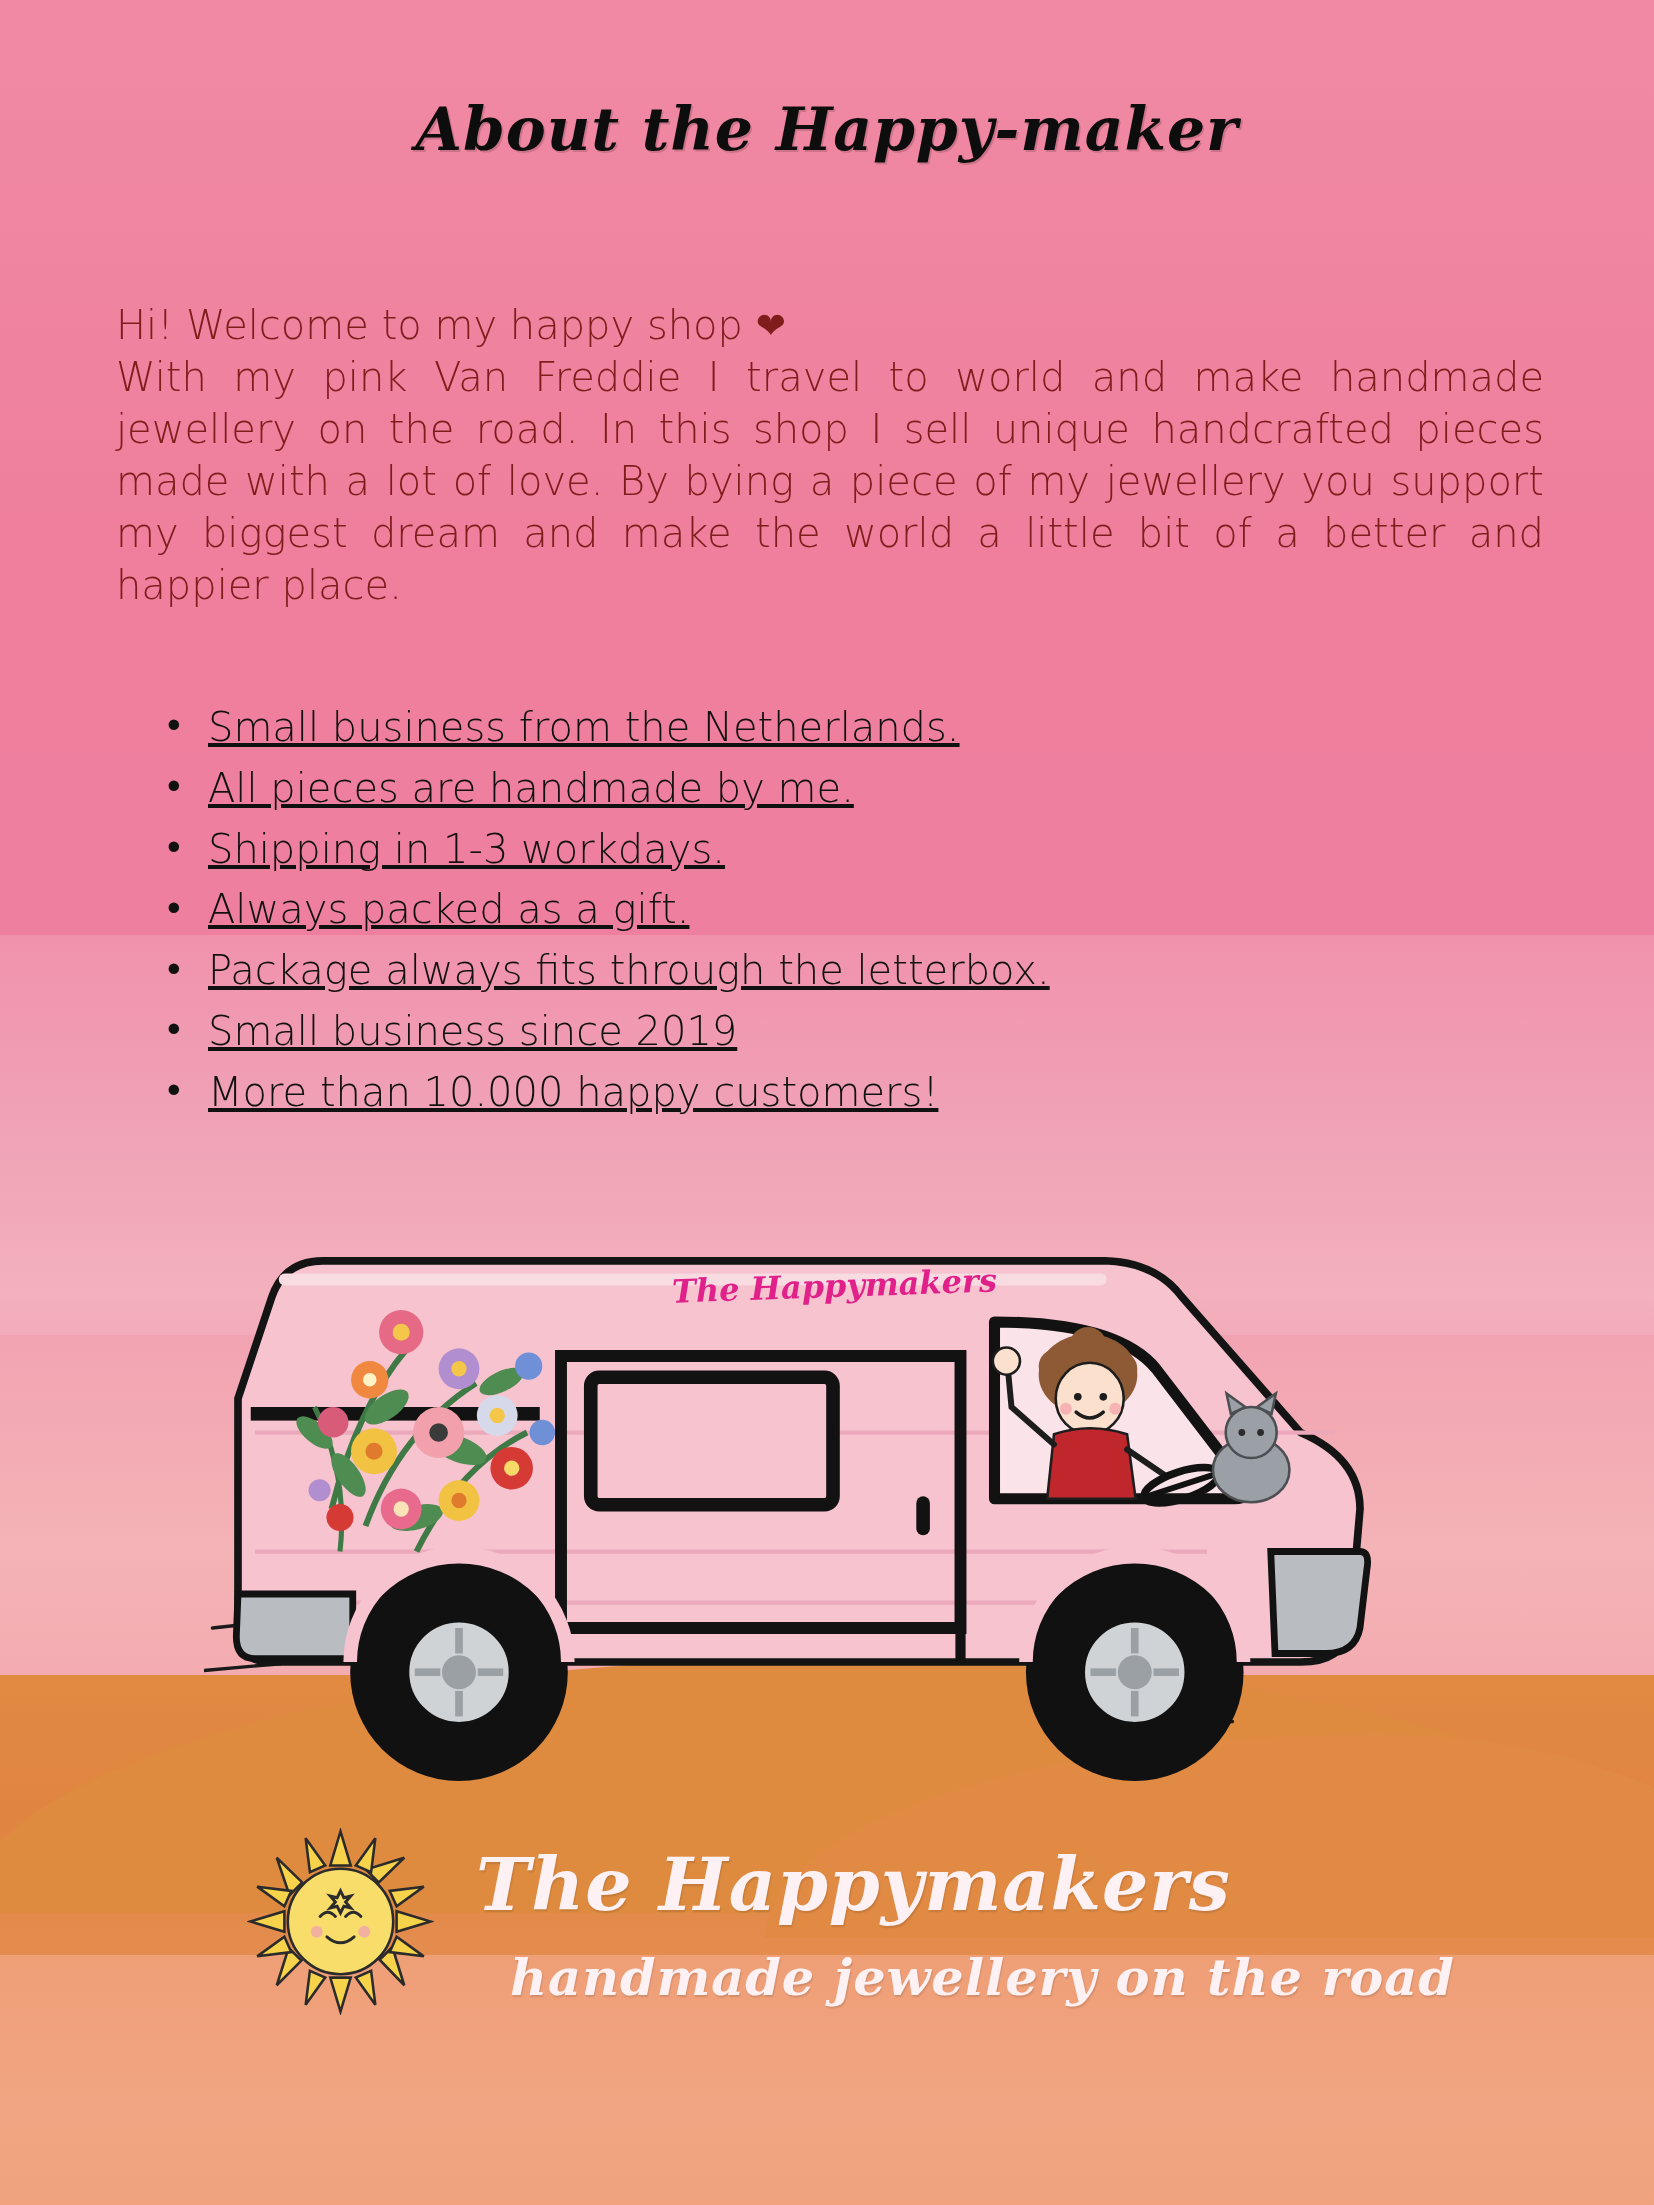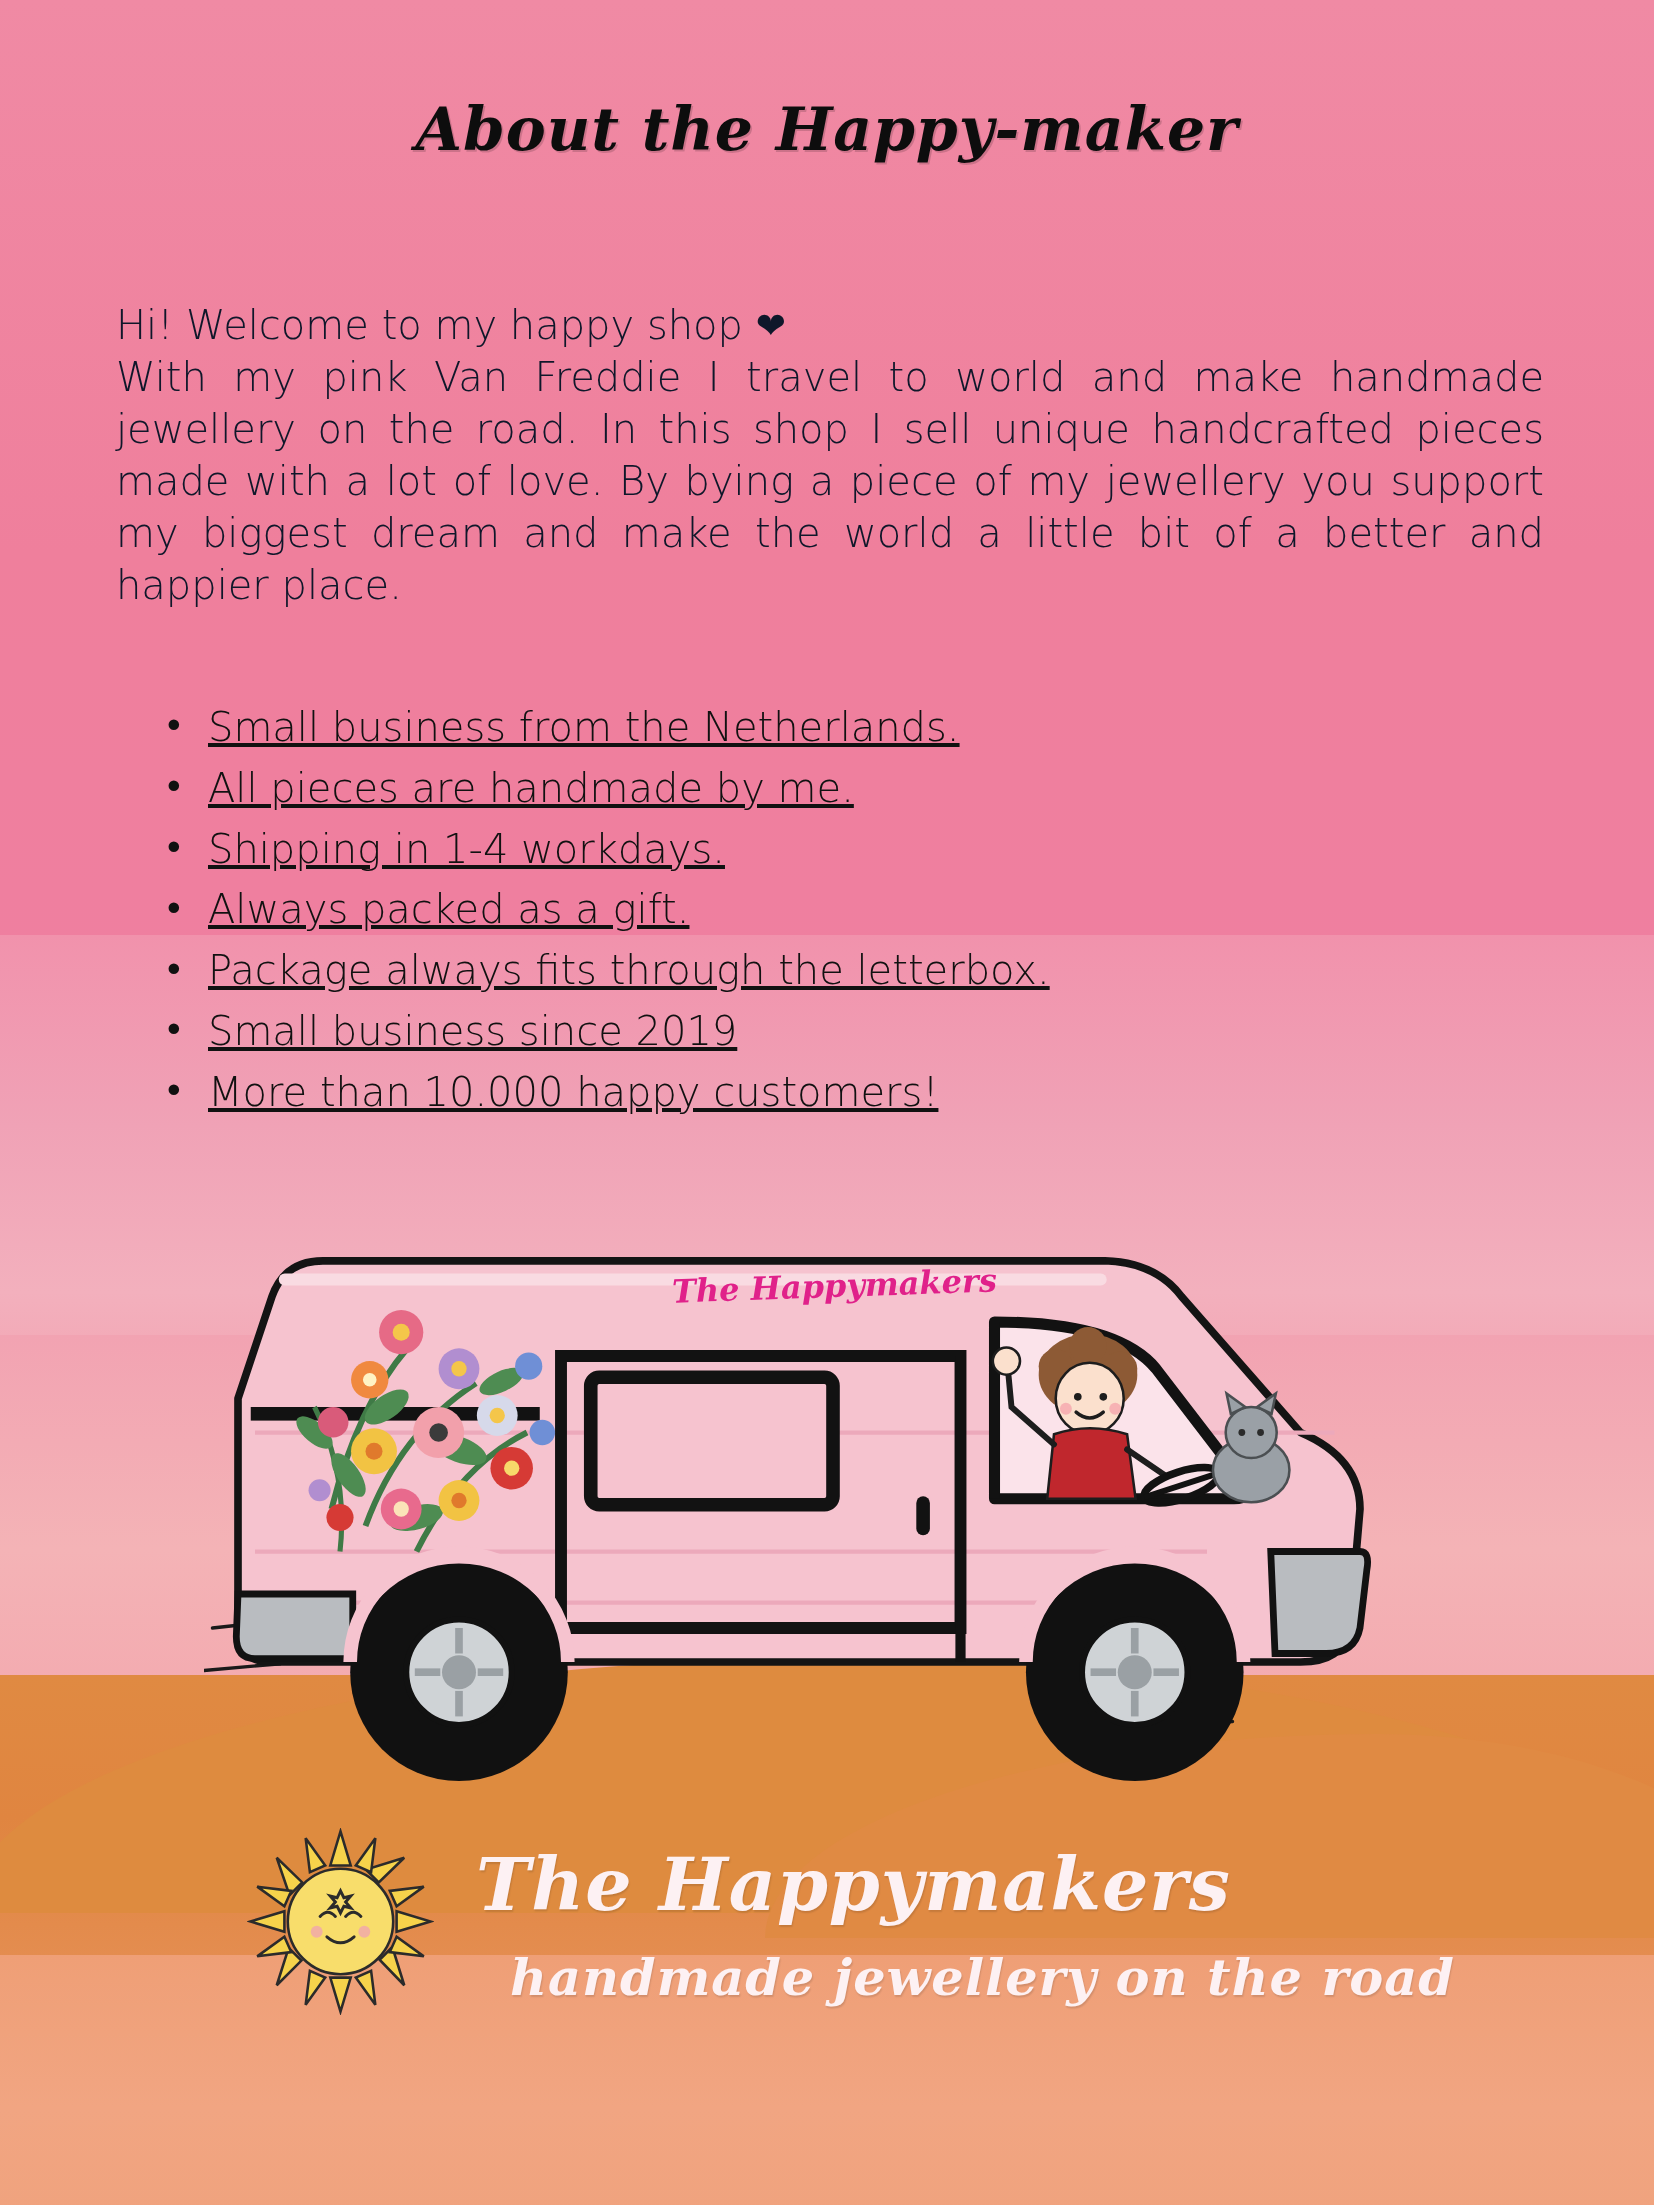--- a/index.html
+++ b/index.html
@@ -67,21 +67,21 @@
     letter-spacing: 0.9px;
     color: #0d0d0d;
     white-space: nowrap;
     text-shadow: 1.7px 1.7px 0 rgba(0,0,0,0.15);
   }
 
   
   .intro {
     position: absolute;
     top: 299px; left: 116px; width: 1428px;
-    color: #0f172a;
+    color: #7f1d1d;
     font-size: 40px;
     line-height: 1.30;
     font-family: "DejaVu Sans", sans-serif;
     font-weight: 300;
   }
   .intro .line1 { white-space: nowrap; }
   .intro p.just { text-align: justify; }
   .heart { font-size: 36px; vertical-align: 0.9px; }
 
   .bullets {
@@ -176,21 +176,21 @@
     <div class="line1">
       <span>Hi! Welcome to my happy shop</span>
       <span class="heart">❤</span>
     </div>
     <p class="just">With my pink Van Freddie I travel to world and make handmade jewellery on the road. In this shop I sell unique handcrafted pieces made with a lot of love. By bying a piece of my jewellery you support my biggest dream and make the world a little bit of a better and happier place.</p>
   </div>
 
   <ul class="bullets">
     <li>Small business from the Netherlands.</li>
     <li>All pieces are handmade by me.</li>
-    <li>Shipping in 1-4 workdays.</li>
+    <li>Shipping in 1-3 workdays.</li>
     <li>Always packed as a gift.</li>
     <li>Package always fits through the letterbox.</li>
     <li>Small business since 2019</li>
     <li>More than 10.000 happy customers!</li>
   </ul>
 
   <div id="van-wrap">
     <svg viewBox="0 0 1500 800" xmlns="http://www.w3.org/2000/svg">
 
       <g stroke="#1a1a1a" stroke-width="4" stroke-linecap="round">

